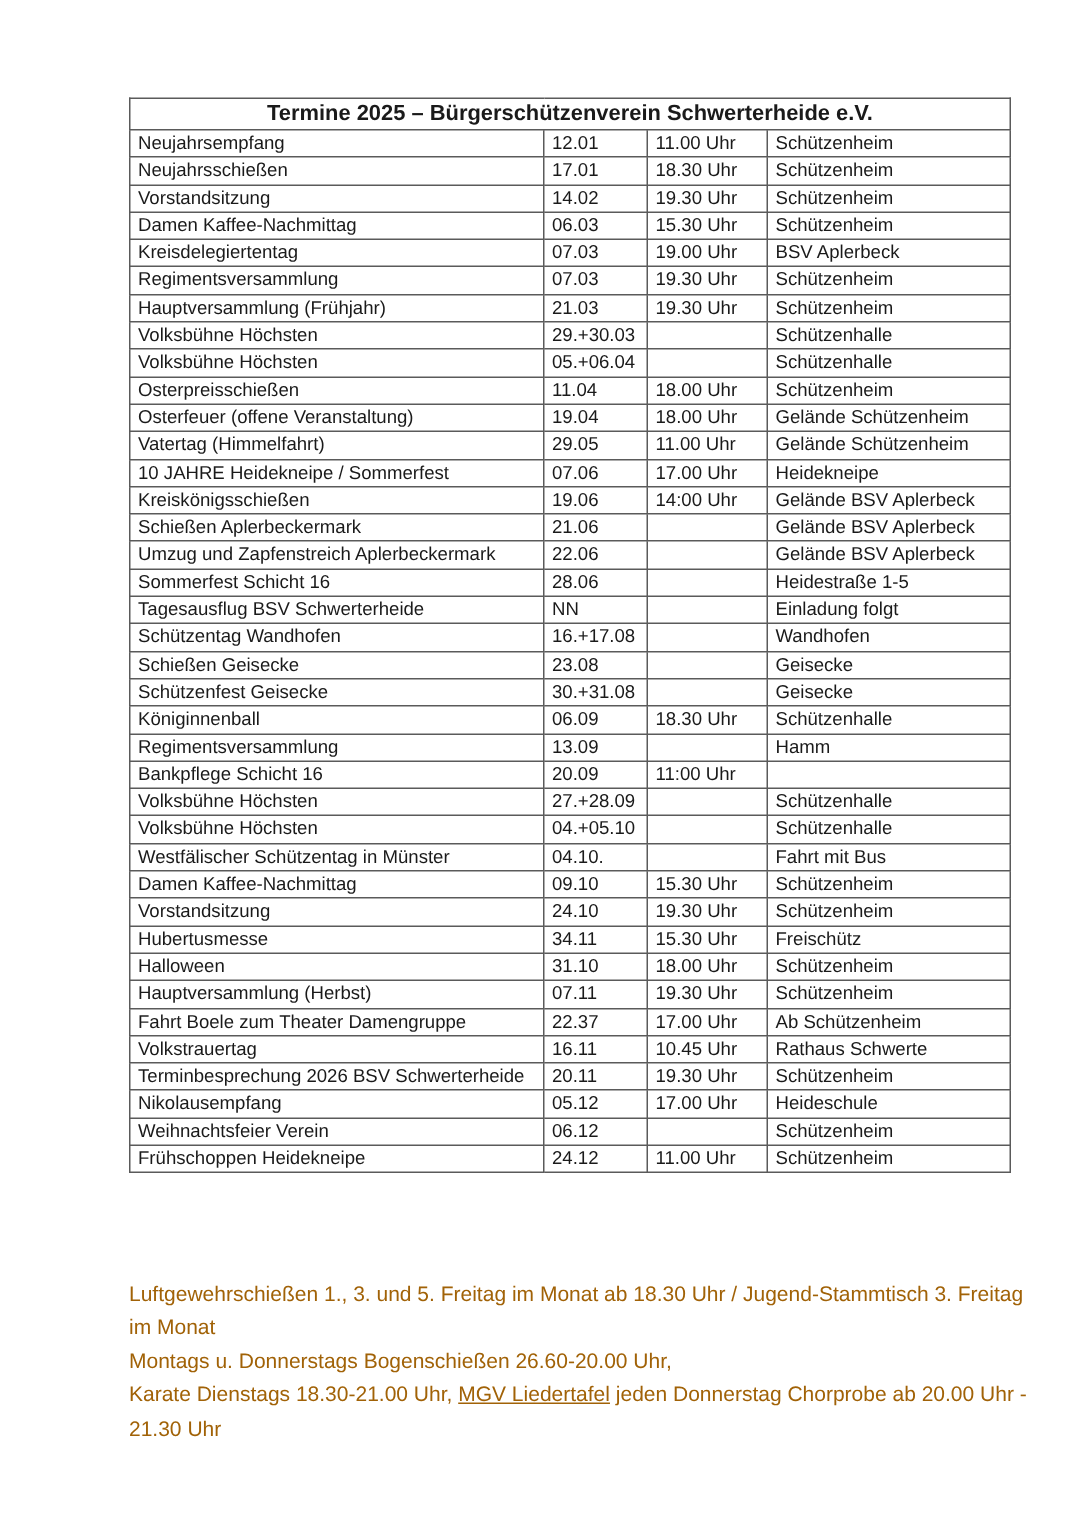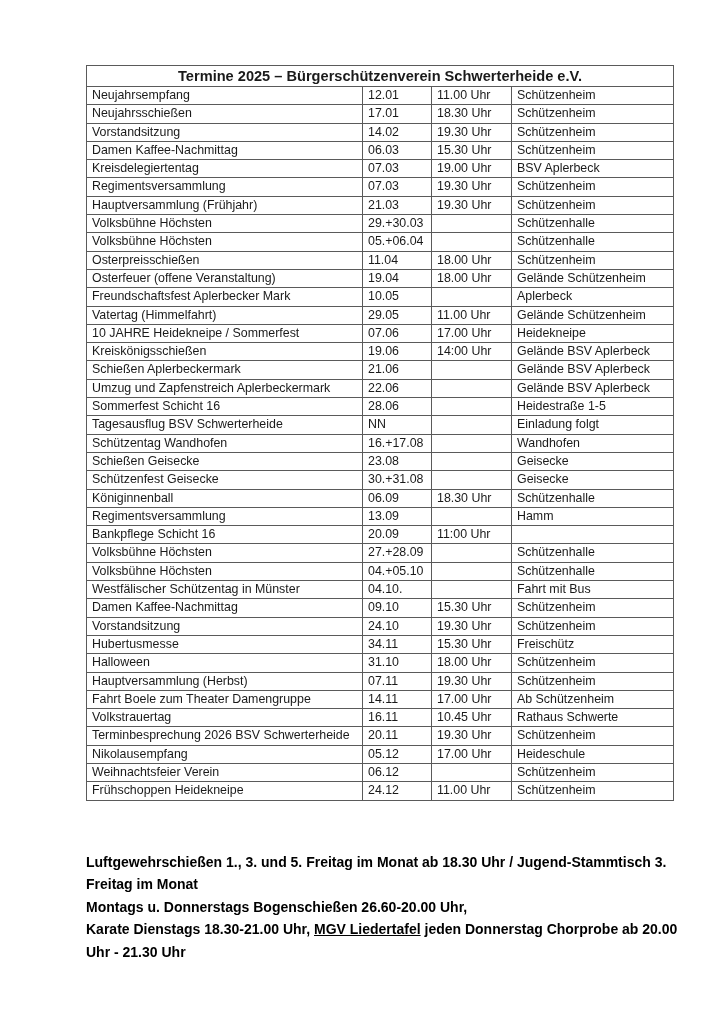--- a/index.html
+++ b/index.html
@@ -57,23 +57,23 @@
     col.c-date  { width: 69px; }
     col.c-time  { width: 80px; }
     col.c-place { width: 162px; }
 
     .notes {
       position: absolute;
       left: 86px;
       top: 851px;
       width: 600px;
       font-size: 14px;
-      font-weight: bold;
+      font-weight: normal;
       line-height: 22.4px;
-      color: #000000;
+      color: #a16207;
     }
     .notes .u {
       text-decoration: underline;
     }
   </style>
 </head>
 <body>
 
 <div class="page">
   <table class="schedule">
@@ -149,26 +149,20 @@
           <td>18.00 Uhr</td>
           <td>Schützenheim</td>
         </tr>
         <tr>
           <td>Osterfeuer (offene Veranstaltung)</td>
           <td>19.04</td>
           <td>18.00 Uhr</td>
           <td>Gelände Schützenheim</td>
         </tr>
         <tr>
-          <td>Freundschaftsfest Aplerbecker Mark</td>
-          <td>10.05</td>
-          <td></td>
-          <td>Aplerbeck</td>
-        </tr>
-        <tr>
           <td>Vatertag (Himmelfahrt)</td>
           <td>29.05</td>
           <td>11.00 Uhr</td>
           <td>Gelände Schützenheim</td>
         </tr>
         <tr>
           <td>10 JAHRE Heidekneipe / Sommerfest</td>
           <td>07.06</td>
           <td>17.00 Uhr</td>
           <td>Heidekneipe</td>
@@ -282,21 +276,21 @@
           <td>Schützenheim</td>
         </tr>
         <tr>
           <td>Hauptversammlung (Herbst)</td>
           <td>07.11</td>
           <td>19.30 Uhr</td>
           <td>Schützenheim</td>
         </tr>
         <tr>
           <td>Fahrt Boele zum Theater Damengruppe</td>
-          <td>14.11</td>
+          <td>22.37</td>
           <td>17.00 Uhr</td>
           <td>Ab Schützenheim</td>
         </tr>
         <tr>
           <td>Volkstrauertag</td>
           <td>16.11</td>
           <td>10.45 Uhr</td>
           <td>Rathaus Schwerte</td>
         </tr>
         <tr>

